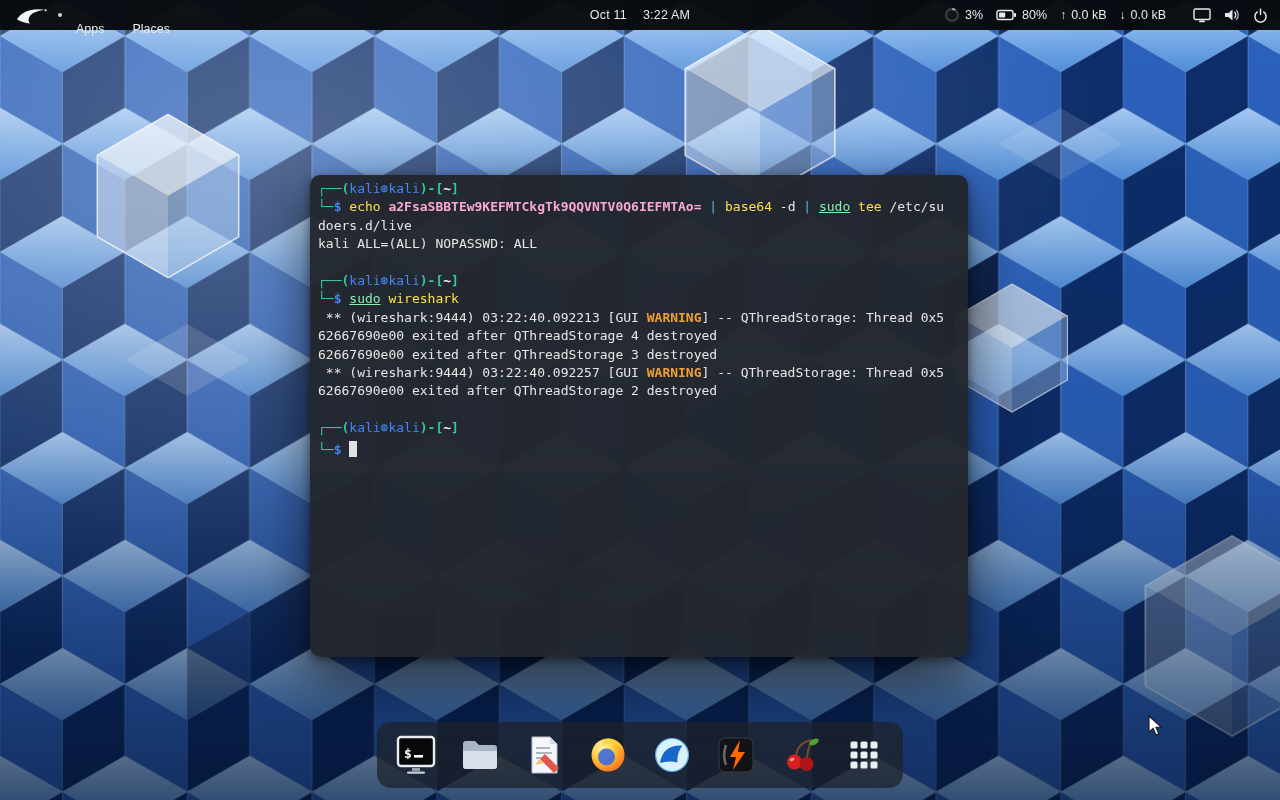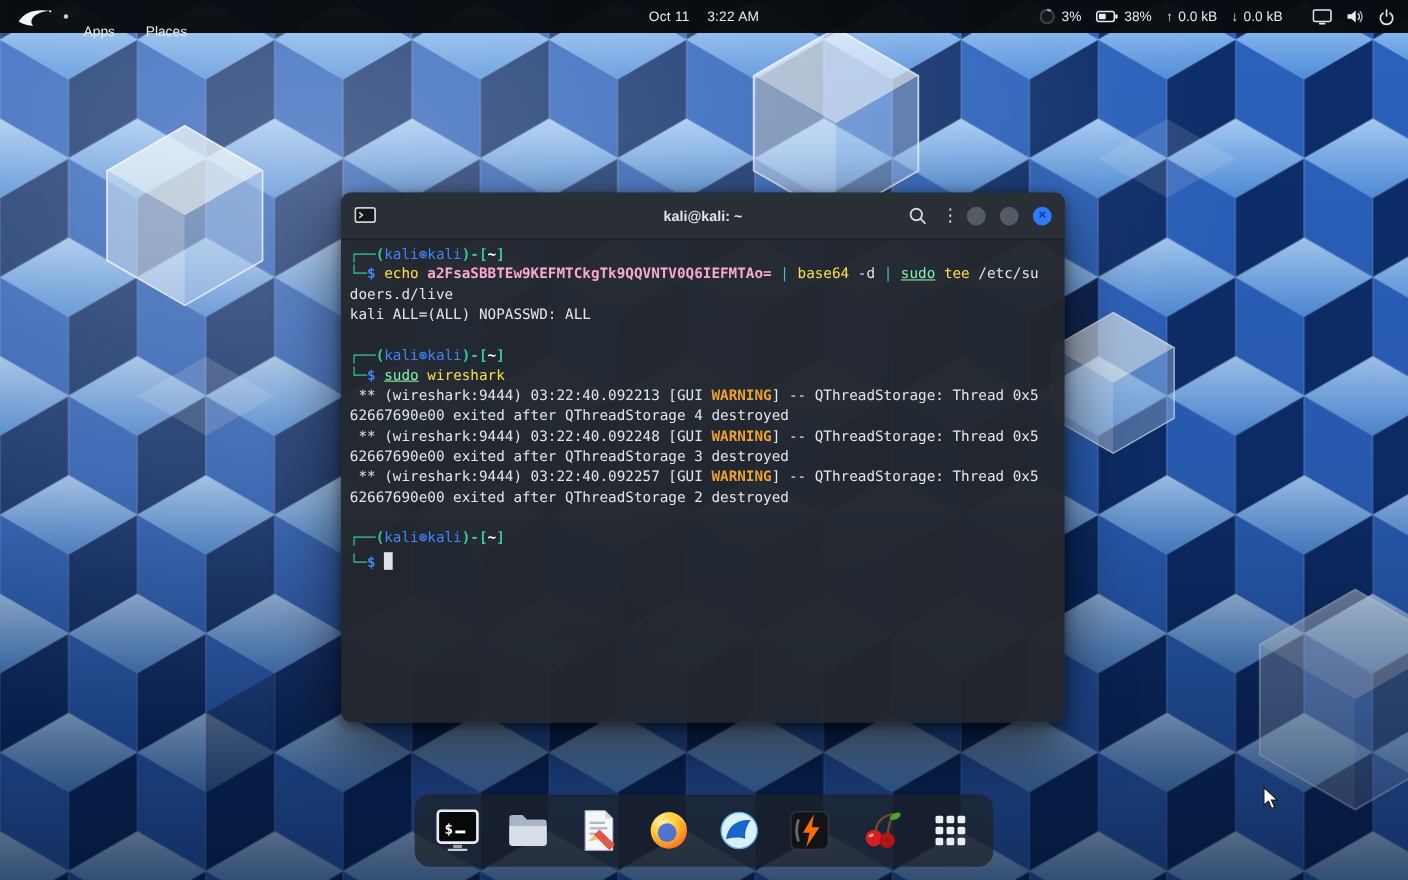--- a/index.html
+++ b/index.html
@@ -166,21 +166,21 @@
         <circle cx="8" cy="8" r="6" fill="none" stroke="#9aa3ad" stroke-width="2" stroke-dasharray="3.5 34.2" transform="rotate(-90 8 8)"></circle>
       </svg>
       <span>3%</span>
     </div>
     <div class="indicator">
       <svg width="21" height="12" viewBox="0 0 21 12">
         <rect x="1" y="1.5" width="16" height="9" rx="2" fill="none" stroke="#e8eaed" stroke-width="1.4"></rect>
         <rect x="17.8" y="4" width="2.2" height="4" rx="1" fill="#e8eaed"></rect>
         <rect x="3" y="3.5" width="6.2" height="5" rx="0.8" fill="#e8eaed"></rect>
       </svg>
-      <span>38%</span>
+      <span>80%</span>
     </div>
     <div class="indicator">
       <span class="arrow-glyph">↑</span>
       <span>0.0 kB</span>
     </div>
     <div class="indicator">
       <span class="arrow-glyph">↓</span>
       <span>0.0 kB</span>
     </div>
     <div class="indicator" style="margin-left:14px;">
@@ -199,50 +199,30 @@
     <div class="indicator">
       <svg width="15" height="15" viewBox="0 0 16 16">
         <path d="M4.6,4.2 A6,6 0 1 0 11.4,4.2" fill="none" stroke="#e8eaed" stroke-width="1.6" stroke-linecap="round"></path>
         <line x1="8" y1="1.2" x2="8" y2="7" stroke="#e8eaed" stroke-width="1.6" stroke-linecap="round"></line>
       </svg>
     </div>
   </div>
 </div>
 
 <div class="term-window">
-  <div class="term-header">
-    <svg width="20" height="16" viewBox="0 0 20 16">
-      <rect x="1" y="1" width="18" height="13" rx="2" fill="#14161a" stroke="#cdd2d8" stroke-width="1.6"></rect>
-      <path d="M4.5,5 L7.5,7.5 L4.5,10" stroke="#cdd2d8" stroke-width="1.4" fill="none"></path>
-    </svg>
-    <div class="term-title">kali@kali: ~</div>
-    <div class="header-right">
-      <svg width="18" height="18" viewBox="0 0 18 18">
-        <circle cx="8" cy="8" r="5.2" fill="none" stroke="#d6d9dd" stroke-width="1.7"></circle>
-        <line x1="12" y1="12" x2="15.8" y2="15.8" stroke="#d6d9dd" stroke-width="1.7" stroke-linecap="round"></line>
-      </svg>
-      <div class="kebab">⋮</div>
-      <div class="winbtn min"></div>
-      <div class="winbtn max"></div>
-      <div class="winbtn close">
-        <span>×</span>
-      </div>
-    </div>
-  </div>
   <div class="term-body">
       <div class="term-line"><span class="c-frame">┌──(</span><span class="c-user">kali⊛kali</span><span class="c-frame">)-[</span><span class="c-path">~</span><span class="c-frame">]</span></div>
       <div class="term-line"><span class="c-frame">└─</span><span class="c-prompt">$ </span><span class="c-cmd">echo </span><span class="c-arg">a2FsaSBBTEw9KEFMTCkgTk9QQVNTV0Q6IEFMTAo=</span><span class="c-text"> </span><span class="c-pipe">| </span><span class="c-cmd">base64 </span><span class="c-text">-d </span><span class="c-pipe">| </span><span class="c-sudo">sudo</span><span class="c-text"> </span><span class="c-cmd">tee</span><span class="c-text"> /etc/su</span></div>
       <div class="term-line"><span class="c-text">doers.d/live</span></div>
       <div class="term-line"><span class="c-text">kali ALL=(ALL) NOPASSWD: ALL</span></div>
       <div class="term-line"></div>
       <div class="term-line"><span class="c-frame">┌──(</span><span class="c-user">kali⊛kali</span><span class="c-frame">)-[</span><span class="c-path">~</span><span class="c-frame">]</span></div>
       <div class="term-line"><span class="c-frame">└─</span><span class="c-prompt">$ </span><span class="c-sudo">sudo</span><span class="c-text"> </span><span class="c-cmd">wireshark</span></div>
       <div class="term-line"><span class="c-text"> ** (wireshark:9444) 03:22:40.092213 [GUI </span><span class="c-warn">WARNING</span><span class="c-text">] -- QThreadStorage: Thread 0x5</span></div>
       <div class="term-line"><span class="c-text">62667690e00 exited after QThreadStorage 4 destroyed</span></div>
-      <div class="term-line"><span class="c-text"> ** (wireshark:9444) 03:22:40.092248 [GUI </span><span class="c-warn">WARNING</span><span class="c-text">] -- QThreadStorage: Thread 0x5</span></div>
       <div class="term-line"><span class="c-text">62667690e00 exited after QThreadStorage 3 destroyed</span></div>
       <div class="term-line"><span class="c-text"> ** (wireshark:9444) 03:22:40.092257 [GUI </span><span class="c-warn">WARNING</span><span class="c-text">] -- QThreadStorage: Thread 0x5</span></div>
       <div class="term-line"><span class="c-text">62667690e00 exited after QThreadStorage 2 destroyed</span></div>
       <div class="term-line"></div>
       <div class="term-line"><span class="c-frame">┌──(</span><span class="c-user">kali⊛kali</span><span class="c-frame">)-[</span><span class="c-path">~</span><span class="c-frame">]</span></div>
       <div class="term-line"><span class="c-frame">└─</span><span class="c-prompt">$ </span><span class="term-cursor"></span></div>
     </div>
 </div>
 
 <div class="dock">

